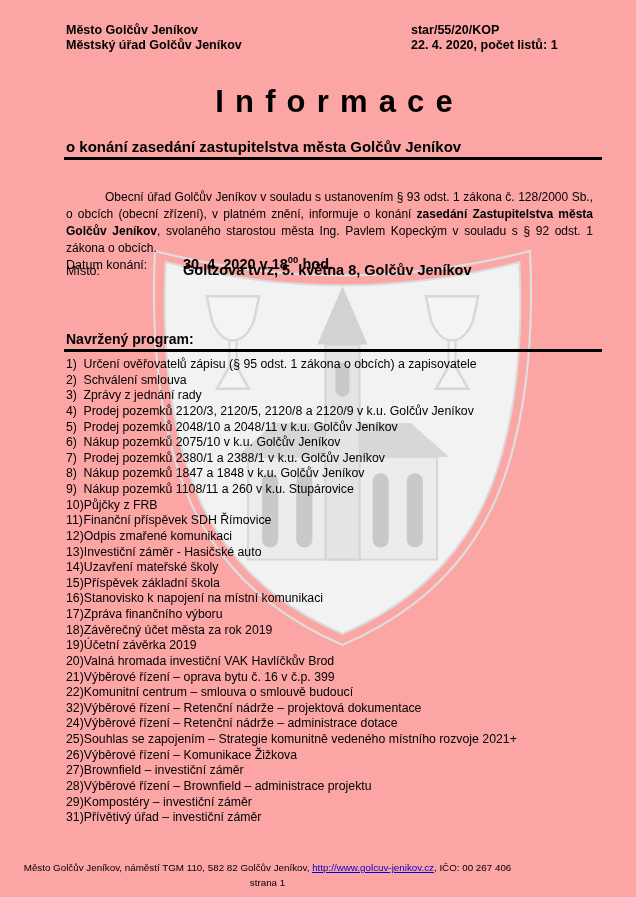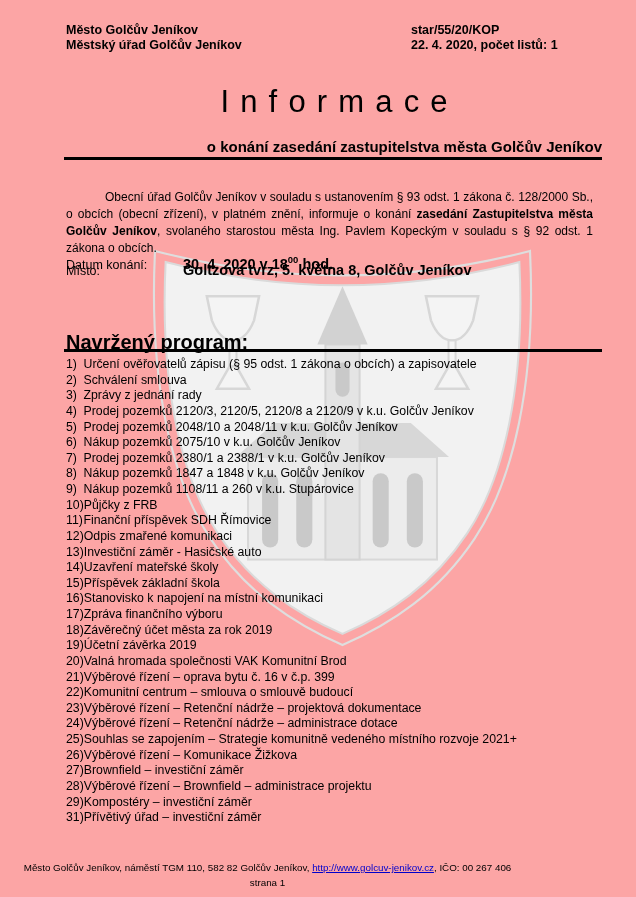--- a/index.html
+++ b/index.html
@@ -19,46 +19,46 @@
     z-index: 0;
   }
   .content { position: absolute; inset: 0; z-index: 1; }
 
   .hdr { position: absolute; top: 23px; font-weight: bold; font-size: 12.5px; line-height: 15px; white-space: nowrap; }
   .hdr-left  { left: 66px; }
   .hdr-right { left: 411px; }
 
   .doc-title {
     position: absolute; top: 84px; left: 66px; width: 536px;
-    text-align: center; font-weight: normal; font-size: 31px;
+    text-align: center; font-weight: bold; font-size: 31px;
     letter-spacing: 0.36em; text-indent: 0.36em; white-space: nowrap;
   }
   .doc-subtitle {
     position: absolute; top: 138px; left: 66px; width: 536px;
-    text-align: right; font-weight: bold; font-size: 15px; white-space: nowrap;
+    text-align: left; font-weight: bold; font-size: 15px; white-space: nowrap;
   }
   .rule { position: absolute; left: 64px; width: 538px; height: 2.5px; background: #000; }
   .rule-top { top: 157px; }
   .rule-program { top: 349px; }
 
   .intro {
     position: absolute; top: 177px; left: 66px; width: 527px;
     font-size: 12px; line-height: 17px; text-align: justify; text-indent: 39px;
   }
 
   .detail-row { position: absolute; left: 66px; display: flex; align-items: flex-end; white-space: nowrap; }
   .detail-row.date  { top: 256px; }
   .detail-row.place { top: 262px; }
   .detail-label { display: inline-block; width: 117px; font-size: 12.5px; }
   .detail-value { font-size: 14.5px; font-weight: bold; }
   .detail-value sup { font-size: 9.5px; vertical-align: super; line-height: 0; }
 
   .program-heading {
     position: absolute; top: 331px; left: 66px;
-    font-size: 20px; font-weight: bold;
+    font-size: 14px; font-weight: bold;
   }
 
   .program-list { position: absolute; top: 357px; left: 66px; width: 556px; }
   .prog-item { display: flex; font-size: 12.3px; line-height: 15.62px; white-space: nowrap; }
   .prog-item .num { min-width: 17.5px; flex: 0 0 auto; }
   .prog-item .txt { flex: 0 0 auto; }
 
   .footer {
     position: absolute; top: 860px; left: 0; width: 535px;
     text-align: center; font-size: 9.8px; line-height: 15px; color: #000;
@@ -201,32 +201,32 @@
         <div class="prog-item">
           <span class="num">18)</span>
           <span class="txt">Závěrečný účet města za rok 2019</span>
         </div>
         <div class="prog-item">
           <span class="num">19)</span>
           <span class="txt">Účetní závěrka 2019</span>
         </div>
         <div class="prog-item">
           <span class="num">20)</span>
-          <span class="txt">Valná hromada společnosti VAK Komunitní Brod</span>
+          <span class="txt">Valná hromada investiční VAK Havlíčkův Brod</span>
         </div>
         <div class="prog-item">
           <span class="num">21)</span>
           <span class="txt">Výběrové řízení – oprava bytu č. 16 v č.p. 399</span>
         </div>
         <div class="prog-item">
           <span class="num">22)</span>
           <span class="txt">Komunitní centrum – smlouva o smlouvě budoucí</span>
         </div>
         <div class="prog-item">
-          <span class="num">23)</span>
+          <span class="num">32)</span>
           <span class="txt">Výběrové řízení – Retenční nádrže – projektová dokumentace</span>
         </div>
         <div class="prog-item">
           <span class="num">24)</span>
           <span class="txt">Výběrové řízení – Retenční nádrže – administrace dotace</span>
         </div>
         <div class="prog-item">
           <span class="num">25)</span>
           <span class="txt">Souhlas se zapojením – Strategie komunitně vedeného místního rozvoje 2021+</span>
         </div>

